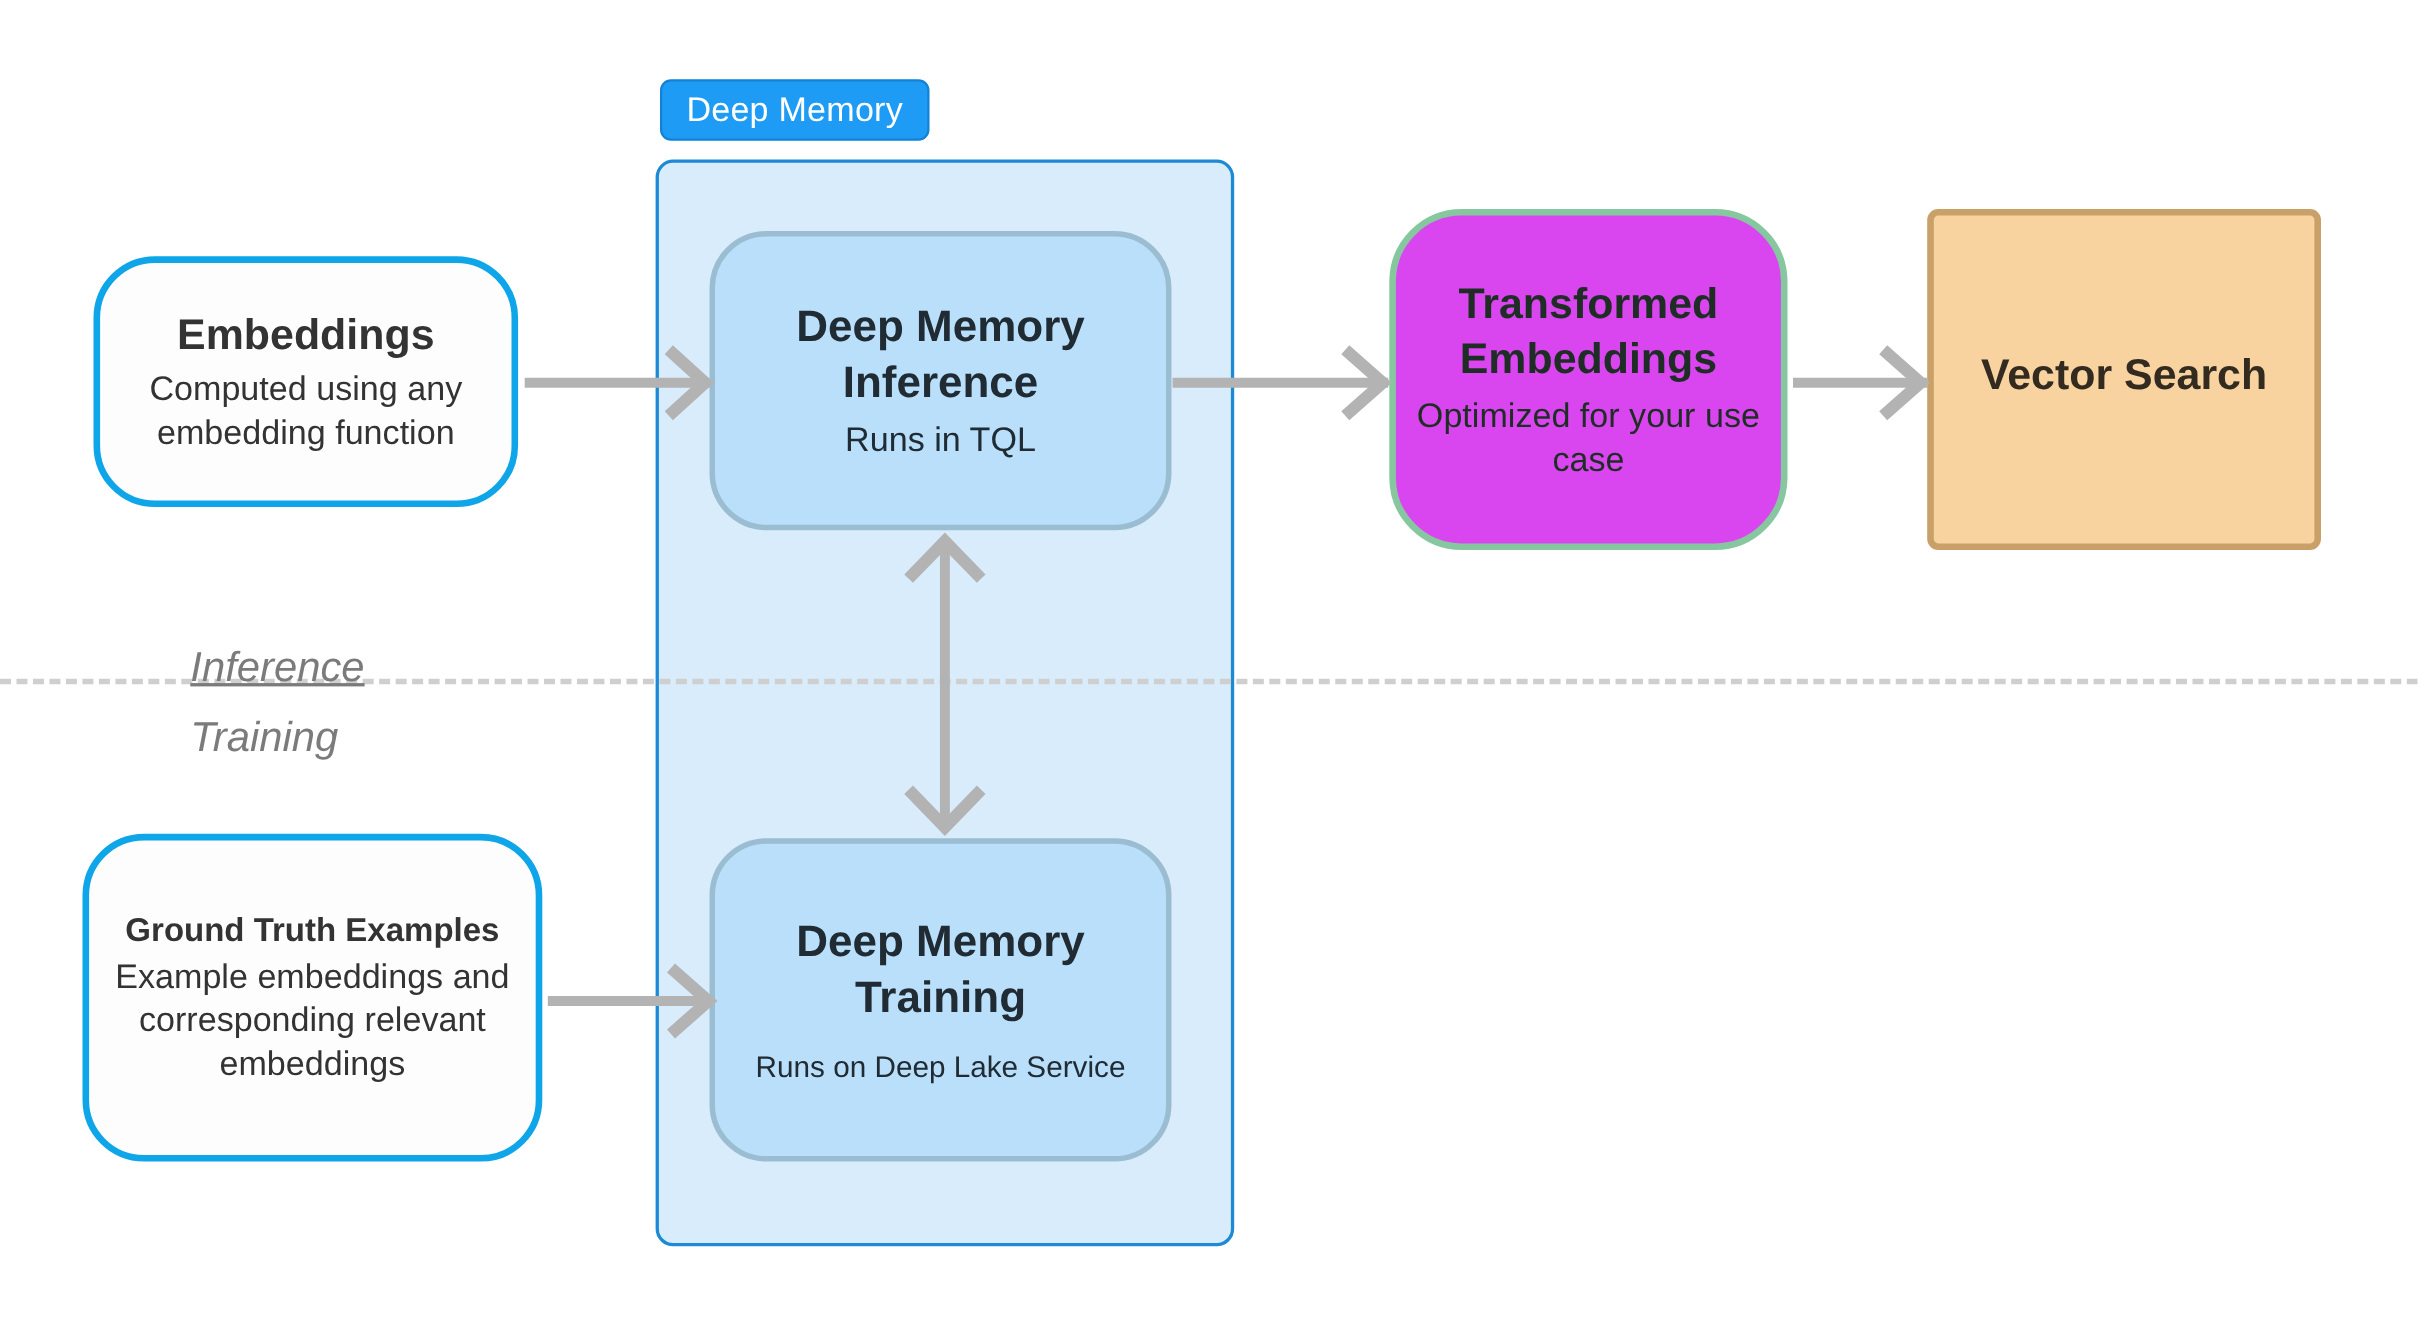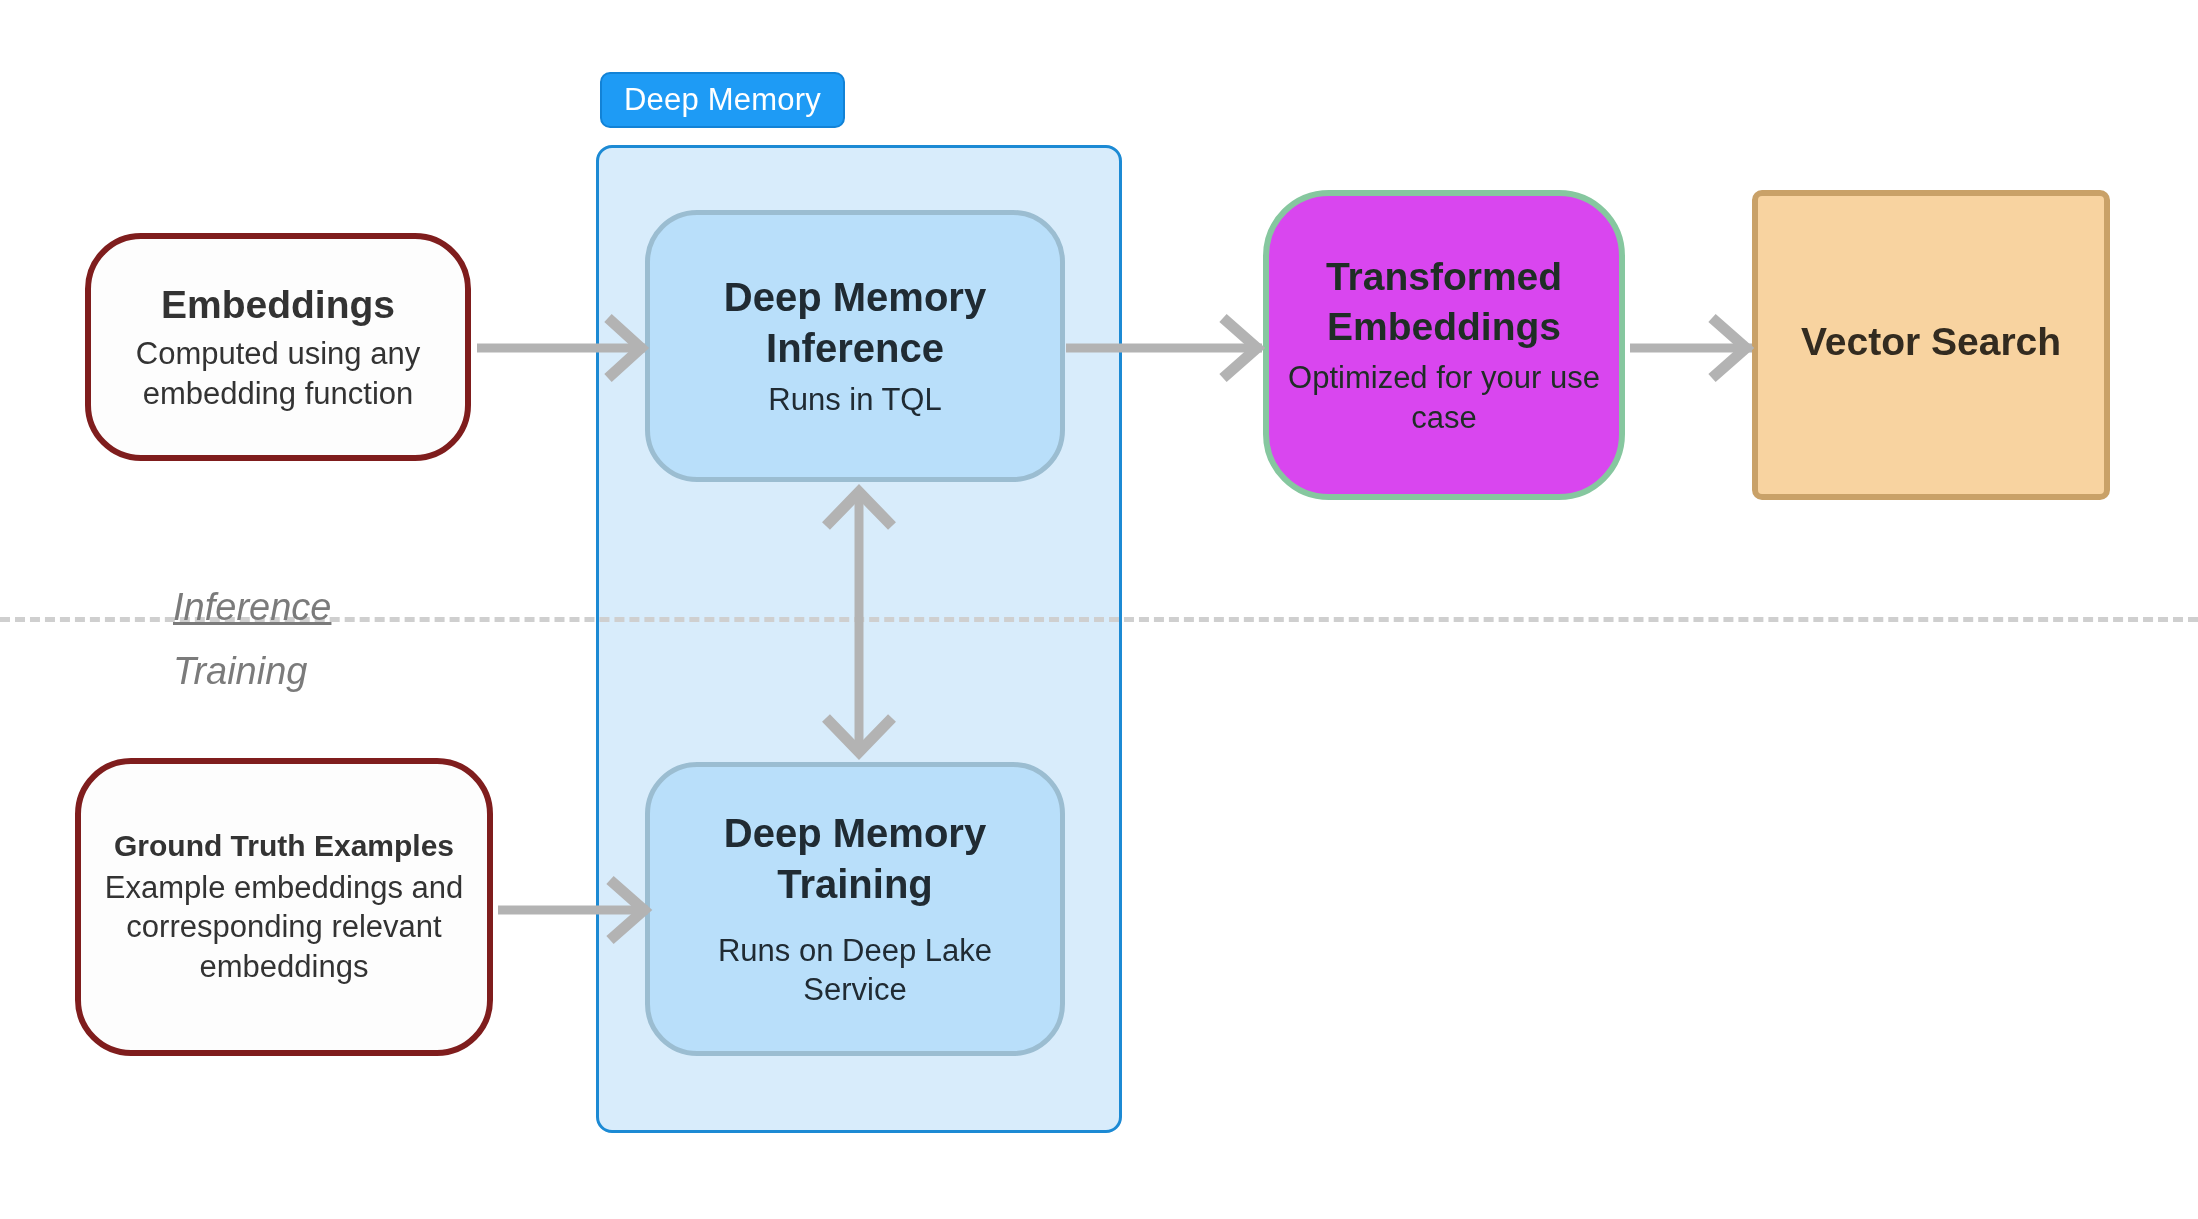--- a/index.html
+++ b/index.html
@@ -66,21 +66,21 @@
     line-height: 1.28;
   }
   .node .sub {
     font-weight: normal;
     line-height: 1.28;
   }
 
   
   .node-plain {
     background: #fdfdfd;
-    border: 6px solid #7f1d1d;
+    border: 6px solid #0ea5e9;
     border-radius: 56px;
     color: #333333;
   }
   
   .node-blue {
     background: #b9dffa;
     border: 5px solid #9bbdd1;
     border-radius: 52px;
     color: #202b33;
   }
@@ -107,21 +107,21 @@
   #node-transformed  { left: 1263px; top: 190px;  width: 362px; height: 310px; }
   #node-vector       { left: 1752px; top: 190px;  width: 358px; height: 310px; }
 
   #node-embeddings .title   { font-size: 39px; margin-bottom: 4px; }
   #node-embeddings .sub     { font-size: 31px; }
   #node-ground-truth .title { font-size: 30px; margin-bottom: 2px; }
   #node-ground-truth .sub   { font-size: 31px; }
   #node-inference .title    { font-size: 40px; margin-bottom: 6px; text-align: center; }
   #node-inference .sub      { font-size: 31px; }
   #node-training .title     { font-size: 40px; margin-bottom: 6px; }
-  #node-training .sub       { font-size: 31px; margin-top: 14px; }
+  #node-training .sub       { font-size: 27px; margin-top: 14px; }
   #node-transformed .title  { font-size: 39px; margin-bottom: 6px; }
   #node-transformed .sub    { font-size: 31px; }
   #node-vector .title       { font-size: 39px; margin-bottom: 6px; }
   #node-vector .sub         { font-size: 31px; }
 
   
   .divider {
     position: absolute;
     left: 0;
     top: 617px;

